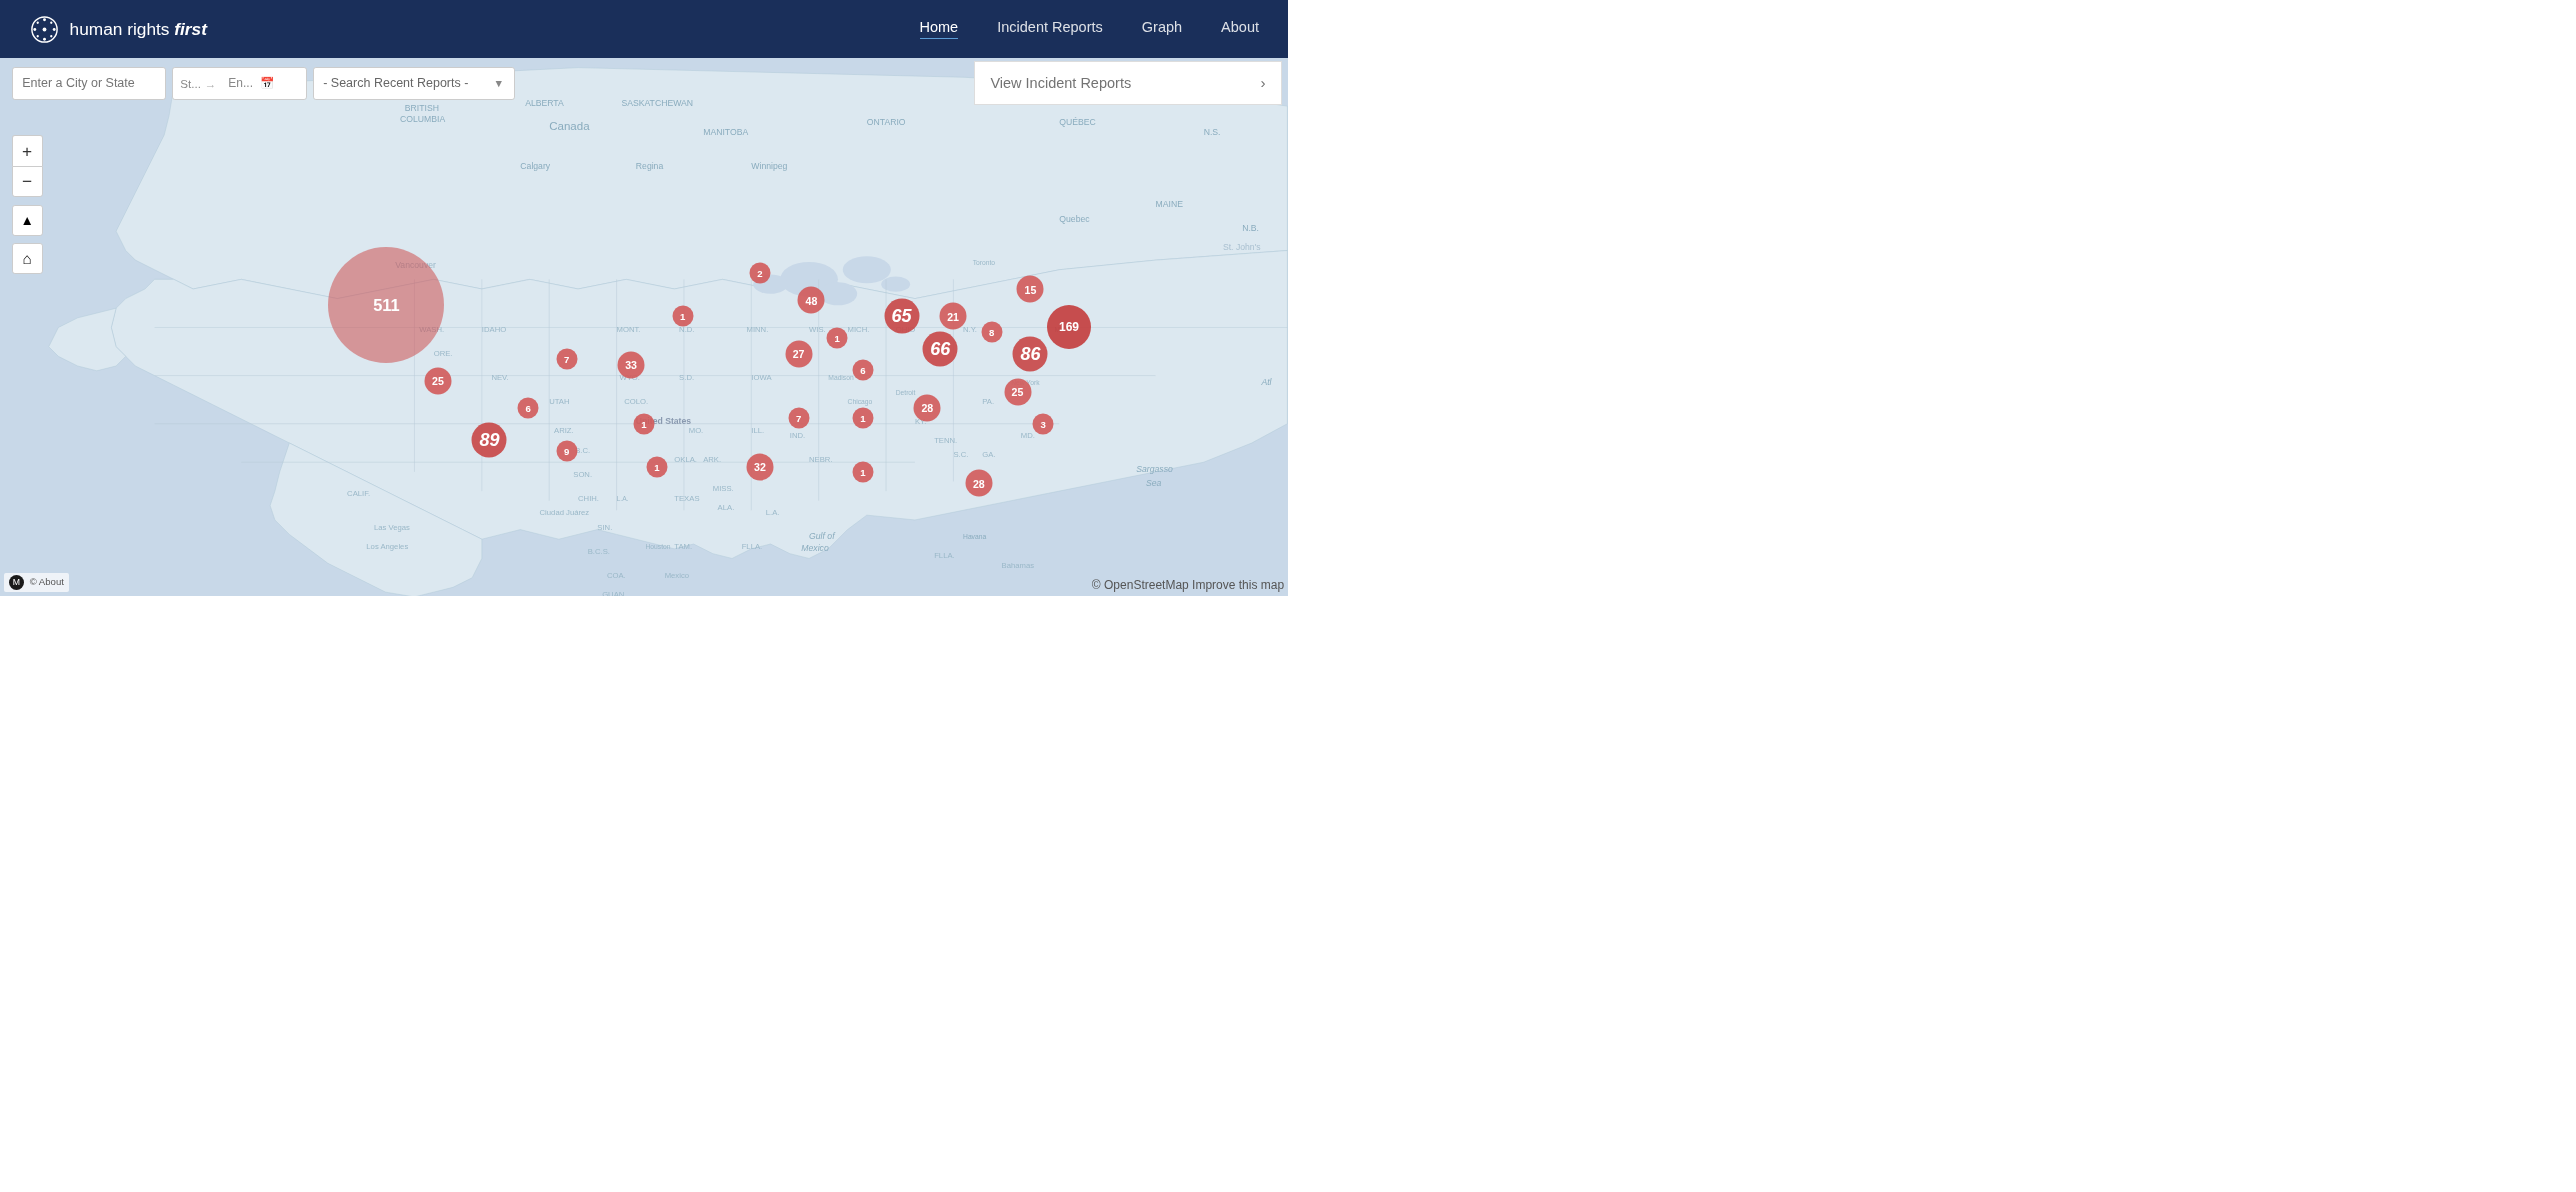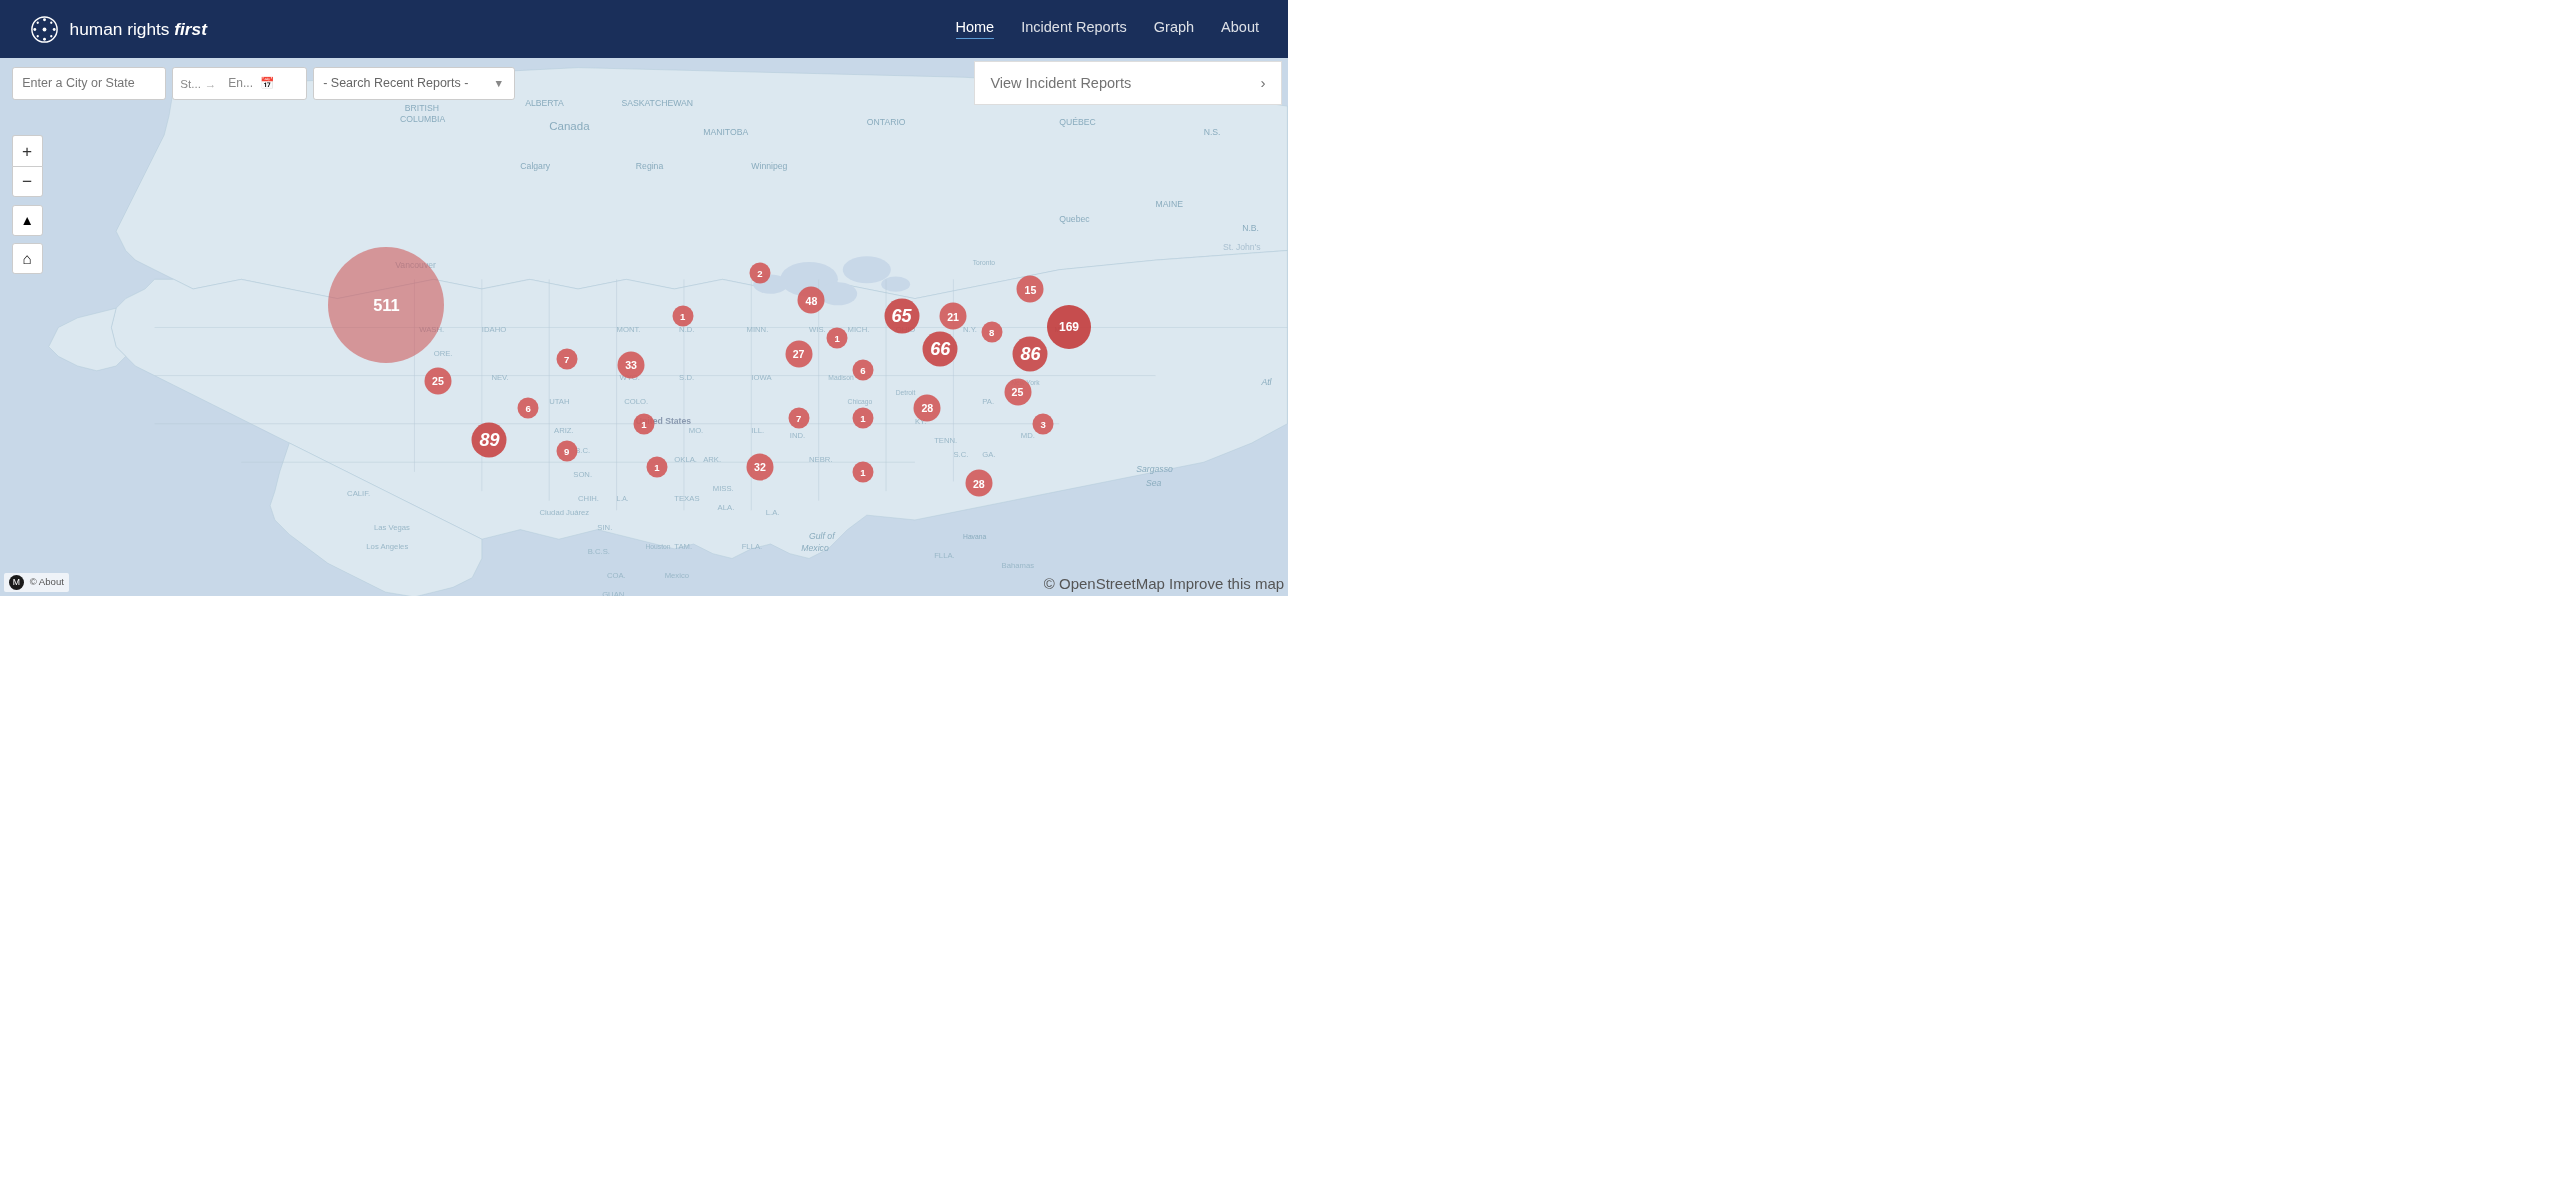--- a/index.html
+++ b/index.html
@@ -22,21 +22,21 @@
       align-items: center;
       gap: 9.6px;
     }
     #logo-icon {
       width: 31px;
       height: 31px;
     }
     #nav {
       display: flex;
       align-items: center;
-      gap: 27px;
+      gap: 39px;
       padding-left: 16px;
     }
     .nav-item {
       color: rgba(255,255,255,0.85);
       font-size: 14.5px;
       cursor: pointer;
       padding-bottom: 3.9px;
     }
     .nav-item.active {
       color: white;
@@ -240,21 +240,21 @@
       font-size: 9.6px;
       color: #555;
       background: rgba(255,255,255,0.7);
       padding: 1.9px 4.8px;
       border-radius: 1.9px;
     }
     #osm-credit {
       position: absolute;
       bottom: 3.9px;
       right: 3.9px;
-      font-size: 15px;
+      font-size: 12px;
       color: #555;
     }
   </style>
 </head>
 <body>
 
 <div id="header">
   <div id="logo-area">
 
     <svg id="logo-icon" viewBox="0 0 32 32" fill="none">

